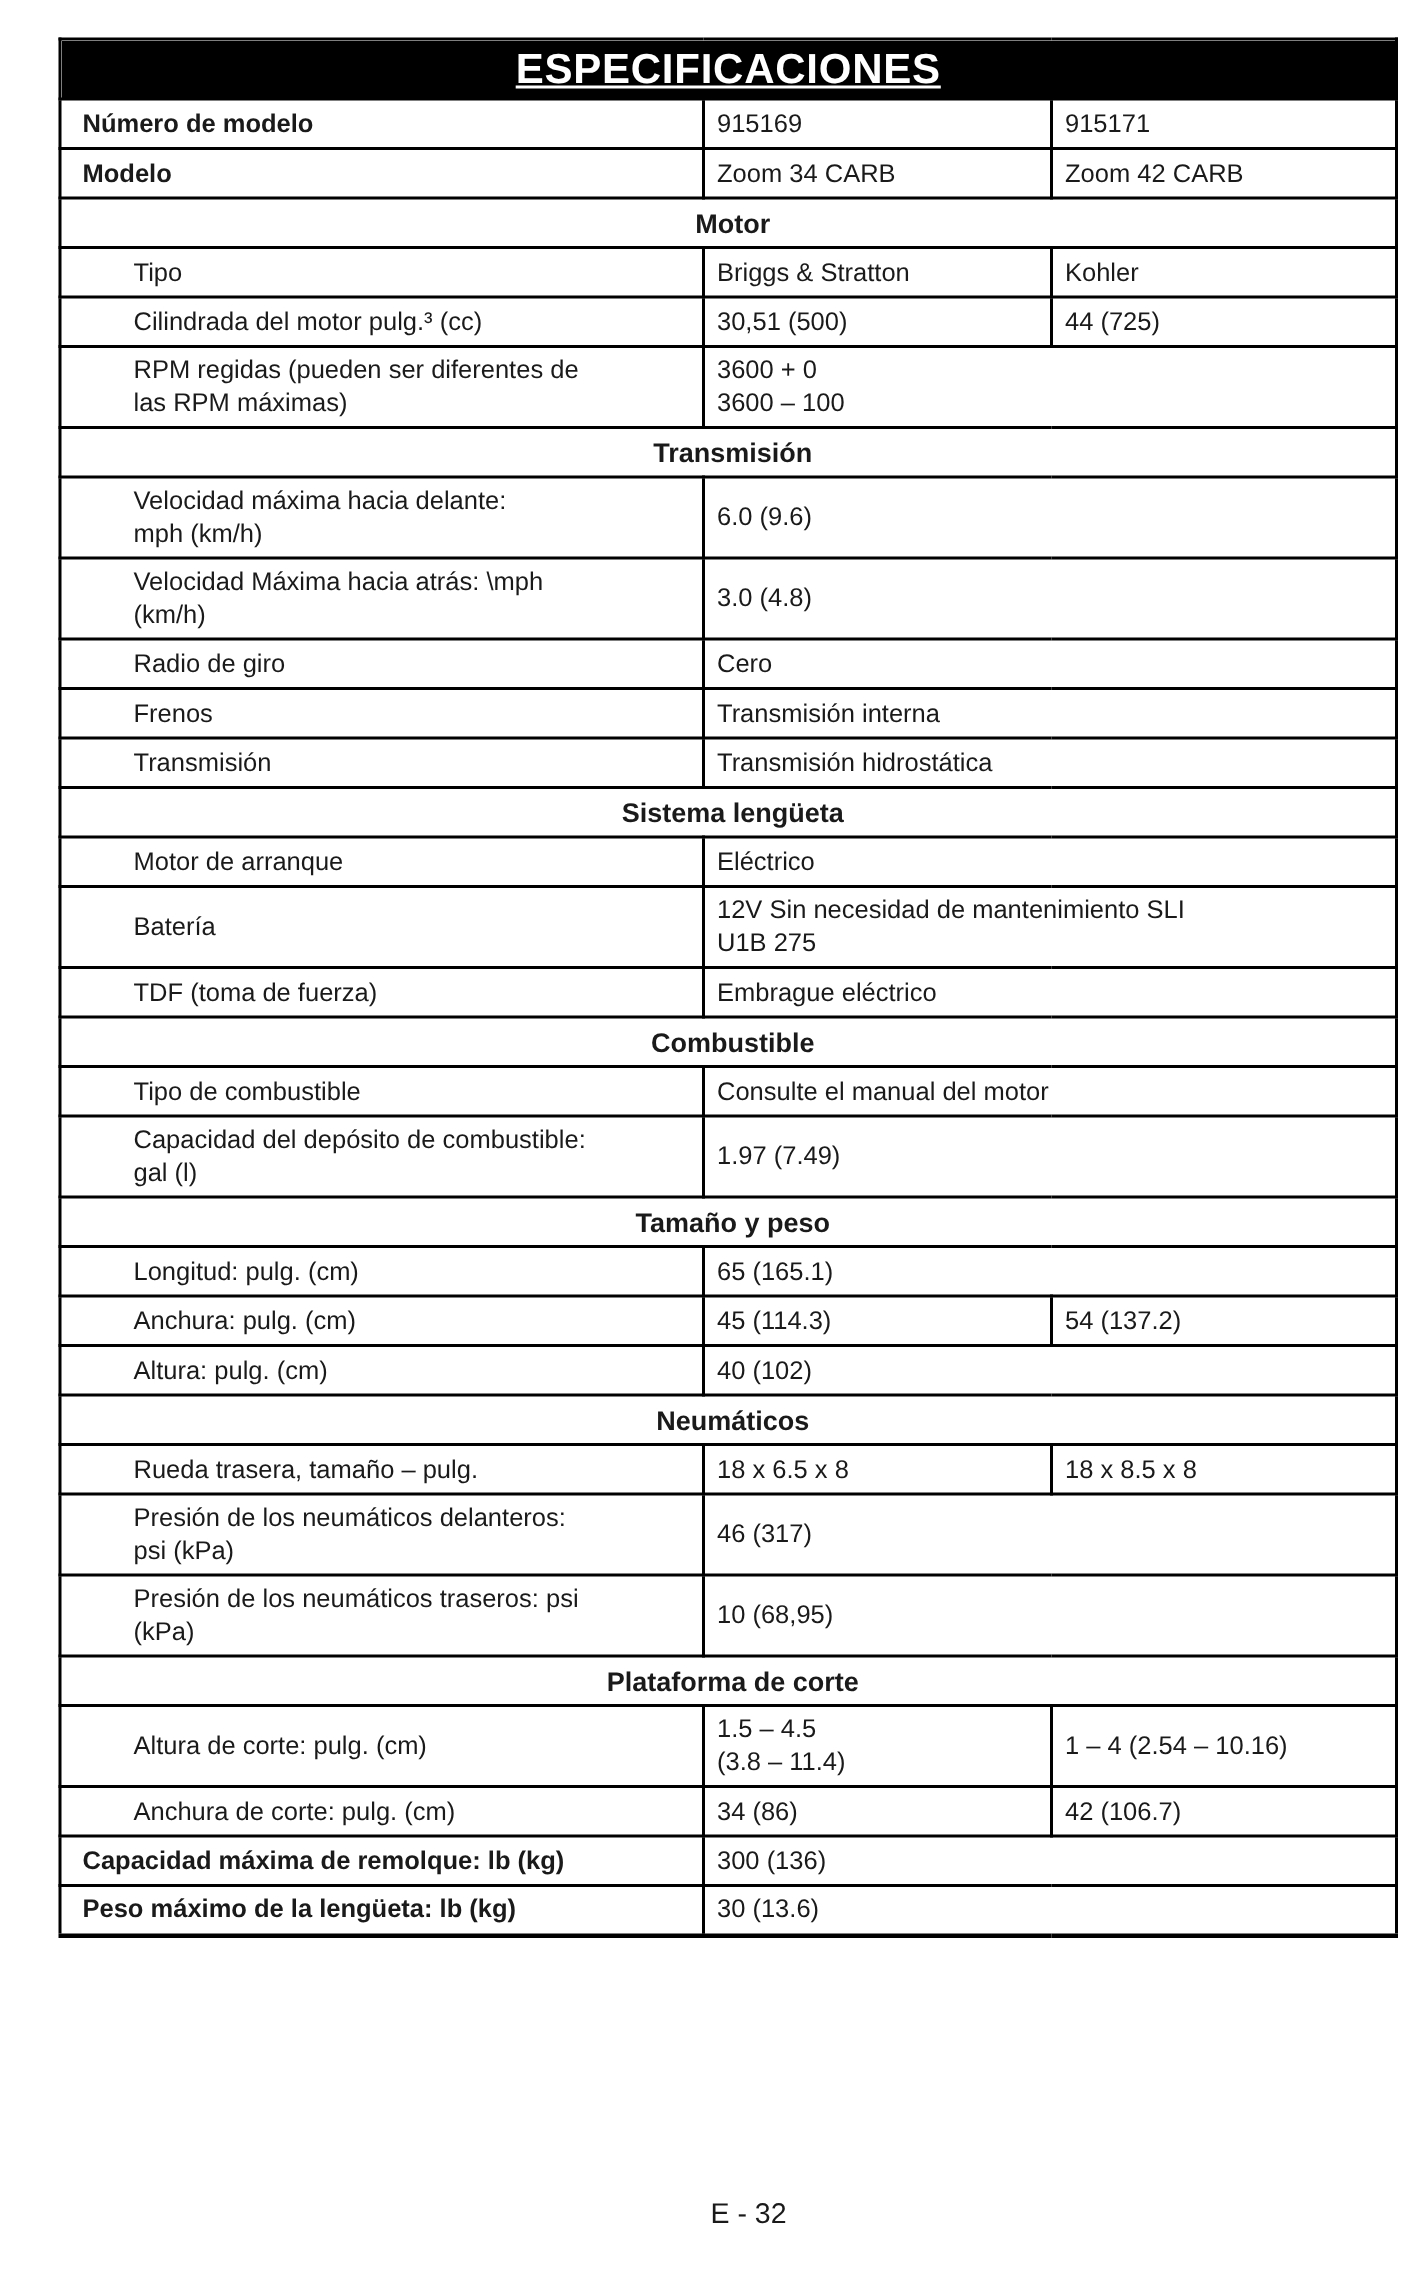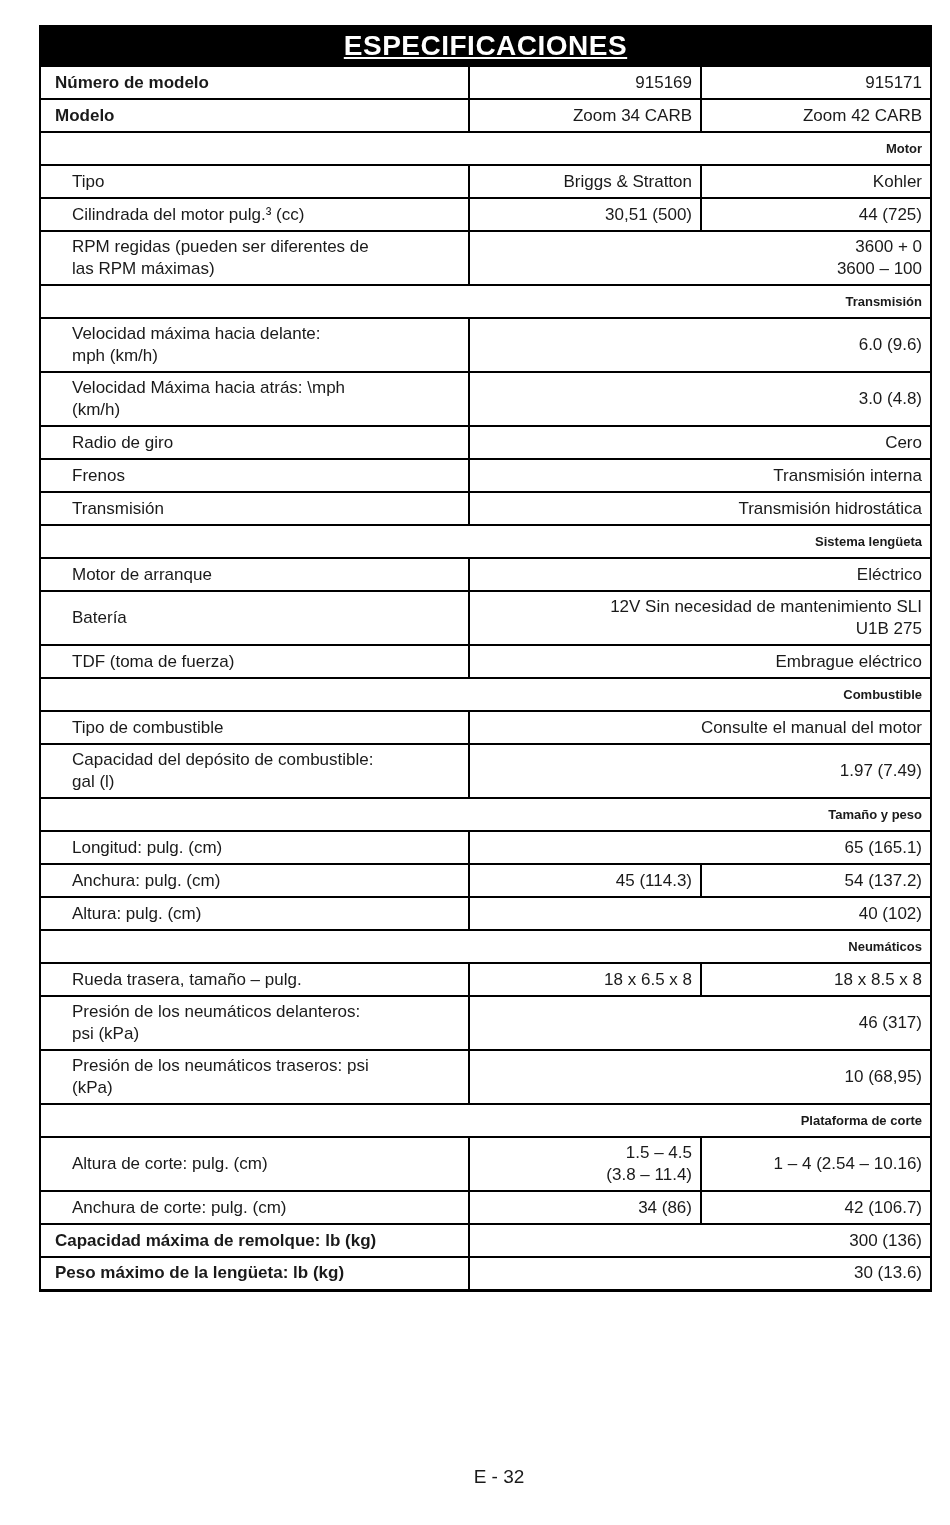--- a/index.html
+++ b/index.html
@@ -42,31 +42,31 @@
     color: #fff;
     text-align: center;
     font-weight: bold;
     font-size: 28px;
     letter-spacing: 0.5px;
     text-decoration: underline;
     padding: 2px 4px;
   }
   td.section-cell {
     font-weight: bold;
-    font-size: 13px;
+    font-size: 18px;
     padding-left: 14px;
-    text-align: right;
+    text-align: center;
   }
   td.label {
     text-align: left;
     padding-left: 14px;
   }
-  td.label.indent { padding-left: 31px; }
+  td.label.indent { padding-left: 48px; }
   td.label.bold { font-weight: bold; }
-  td.value { text-align: right; }
+  td.value { text-align: left; }
   .footer {
     position: absolute;
     left: 0;
     top: 1466px;
     width: 950px;
     text-align: center;
     font-size: 19px;
     color: #1a1a1a;
     padding-left: 48px;
   }

